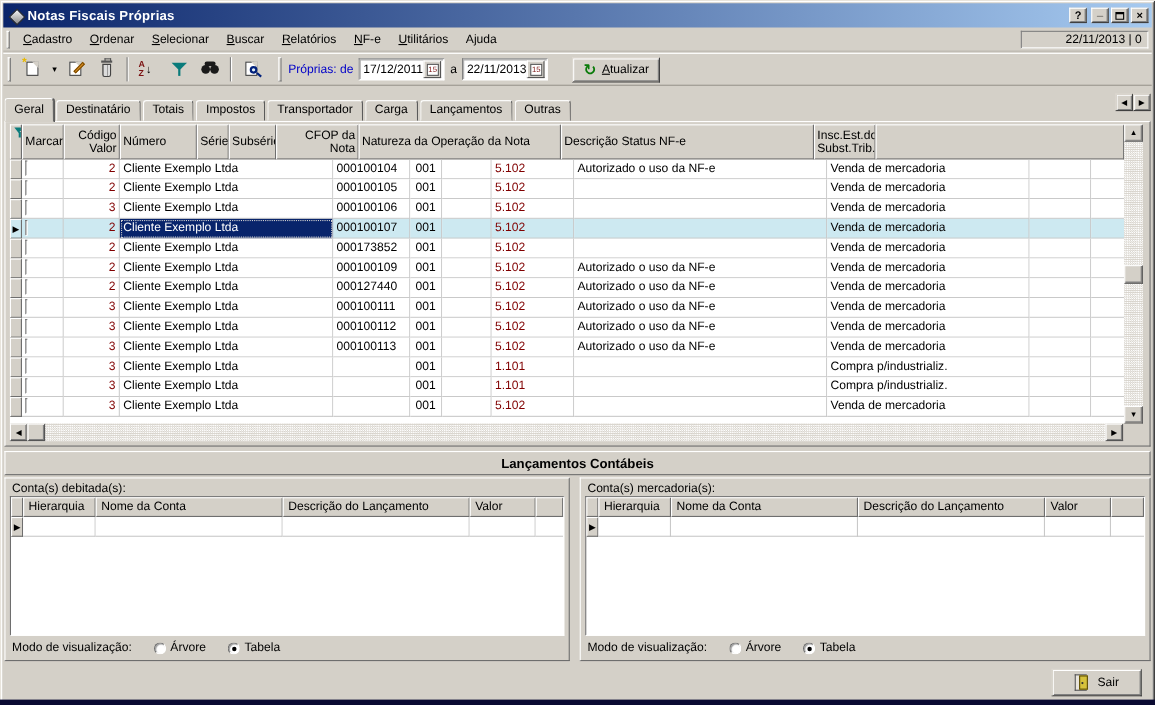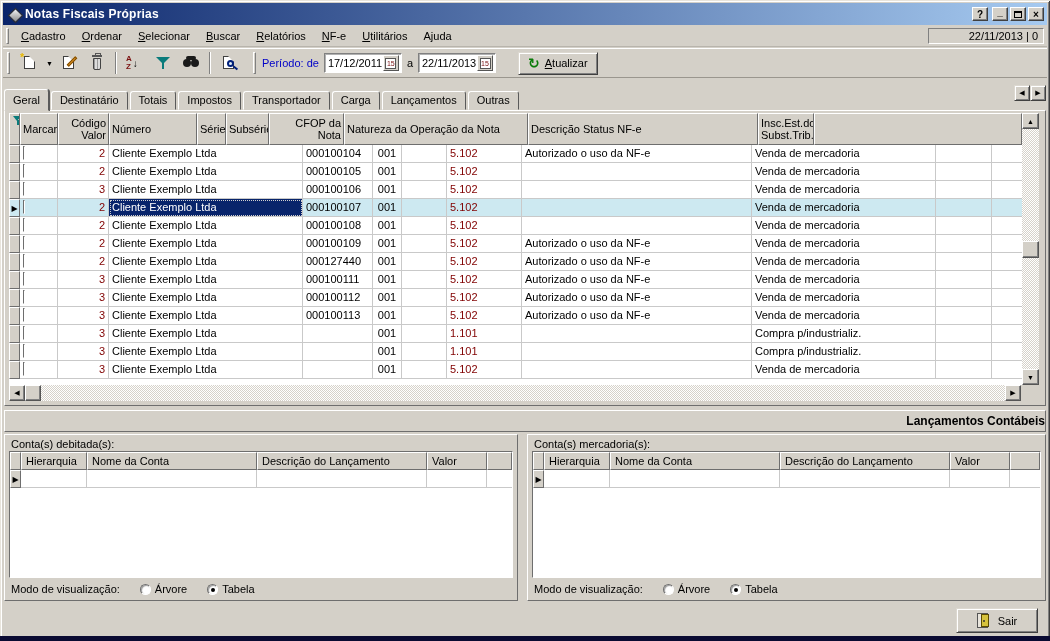--- a/index.html
+++ b/index.html
@@ -119,21 +119,21 @@
   #vs-shaft { position:absolute; left:0; top:16px; bottom:16px; width:17px; }
   #vs-thumb { position:absolute; left:0; top:128px; width:17px; height:17px; background:#d4d0c8; border:1px solid; border-color:#fff #555 #555 #fff; box-shadow:inset -1px -1px 0 #808080; }
   #hscroll { position:absolute; left:4px; top:274px; width:1012px; height:16px; }
   #hscroll .sb-btn { position:absolute; top:0; width:16px; height:16px; }
   #hs-left { left:0; } #hs-right { right:0; }
   #hs-shaft { position:absolute; left:16px; right:16px; top:0; height:16px; }
   #hs-thumb { position:absolute; left:16px; top:0; width:16px; height:16px; background:#d4d0c8; border:1px solid; border-color:#fff #555 #555 #fff; box-shadow:inset -1px -1px 0 #808080; }
 
   
   #lanc-title { position:absolute; left:4px; top:410px; width:1042px; height:22px; background:#d4d0c8;
-                border:1px solid; border-color:#fff #6e6e6e #6e6e6e #fff; display:flex; align-items:center; justify-content:flex-end;
+                border:1px solid; border-color:#fff #6e6e6e #6e6e6e #fff; display:flex; align-items:center; justify-content:center;
                 font-weight:bold; font-size:12px; }
   .acc-panel { position:absolute; top:434px; height:167px; background:#d4d0c8; border:1px solid; border-color:#fff #6e6e6e #6e6e6e #fff; }
   #panel-debit { left:4px; width:514px; }
   #panel-credit { left:527px; width:519px; }
   .acc-label { position:absolute; left:6px; top:3px; }
   .acc-table { position:absolute; left:4px; top:16px; right:4px; height:127px; background:#fff; border:1px solid; border-color:#6e6e6e #fff #fff #6e6e6e; overflow:hidden; }
   .acc-head { display:flex; height:18px; }
   .acc-head .hcell { padding:1px 4px; }
   .acc-row { display:flex; height:18px; }
   .mode-bar { position:absolute; left:6px; bottom:5px; display:flex; align-items:center; gap:8px; }
@@ -236,21 +236,21 @@
         <span class="tb-btn">
           <span class="ic icon-report-preview-icon">
             <span class="page"></span>
             <span class="lens"></span>
             <span class="handle"></span>
           </span>
         </span>
       </div>
     <span class="tb-grip" style="margin-left:10px;"></span>
     <div id="period-group">
-      <span id="period-label">Período: de</span>
+      <span id="period-label">Próprias: de</span>
       <span class="date-field field">
         <input value="17/12/2011" style="">
         <span class="cal-btn">
             <span class="cal-ic">15</span>
           </span>
       </span>
       <span id="between-a">a</span>
       <span class="date-field field">
         <input value="22/11/2013" style="">
         <span class="cal-btn">
@@ -285,21 +285,21 @@
     </div>
 
   <div id="main-panel">
     <div id="grid">
       <div class="g-header" id="g-header">
           <span class="hcell corner" style="width: 11px;">
             <span class="funnel"></span>
           </span>
           <span class="hcell" style="width: 38px;">Marcar</span>
           <span class="hcell r" style="width: 51px;">Código Valor</span>
-          <span class="hcell" style="width: 88px;">Número</span>
+          <span class="hcell" style="width: 70px;">Número</span>
           <span class="hcell" style="width: 29px;">Série</span>
           <span class="hcell" style="width: 43px;">Subsérie</span>
           <span class="hcell r" style="width: 75px;">CFOP da Nota</span>
           <span class="hcell" style="width: 184px;">Natureza da Operação da Nota</span>
           <span class="hcell" style="width: 230px;">Descrição Status NF-e</span>
           <span class="hcell" style="width: 56px;">Insc.Est.do Subst.Trib.</span>
           <span class="hcell flex"></span>
         </div>
       <div id="g-body">
           <div class="g-row">
@@ -358,21 +358,21 @@
             <span class="cell " style="width: 230px;"></span>
             <span class="cell " style="width: 184px;">Venda de mercadoria</span>
             <span class="cell " style="width: 56px;"></span>
             <span class="cell flex"></span>
           </div>
           <div class="g-row">
             <span class="sel-cell" style="width: 11px;"></span>
             <span class="cell" style="width: 38px;"><span class="chk"></span></span>
             <span class="cell r maroon" style="width: 51px;">2</span>
             <span class="cell " style="width: 194px;">Cliente Exemplo Ltda</span>
-            <span class="cell " style="width: 70px;">000100108</span>
+            <span class="cell " style="width: 70px;">000173852</span>
             <span class="cell c" style="width: 29px;">001</span>
             <span class="cell " style="width: 45px;"></span>
             <span class="cell maroon" style="width: 75px;">5.102</span>
             <span class="cell " style="width: 230px;"></span>
             <span class="cell " style="width: 184px;">Venda de mercadoria</span>
             <span class="cell " style="width: 56px;"></span>
             <span class="cell flex"></span>
           </div>
           <div class="g-row">
             <span class="sel-cell" style="width: 11px;"></span>

